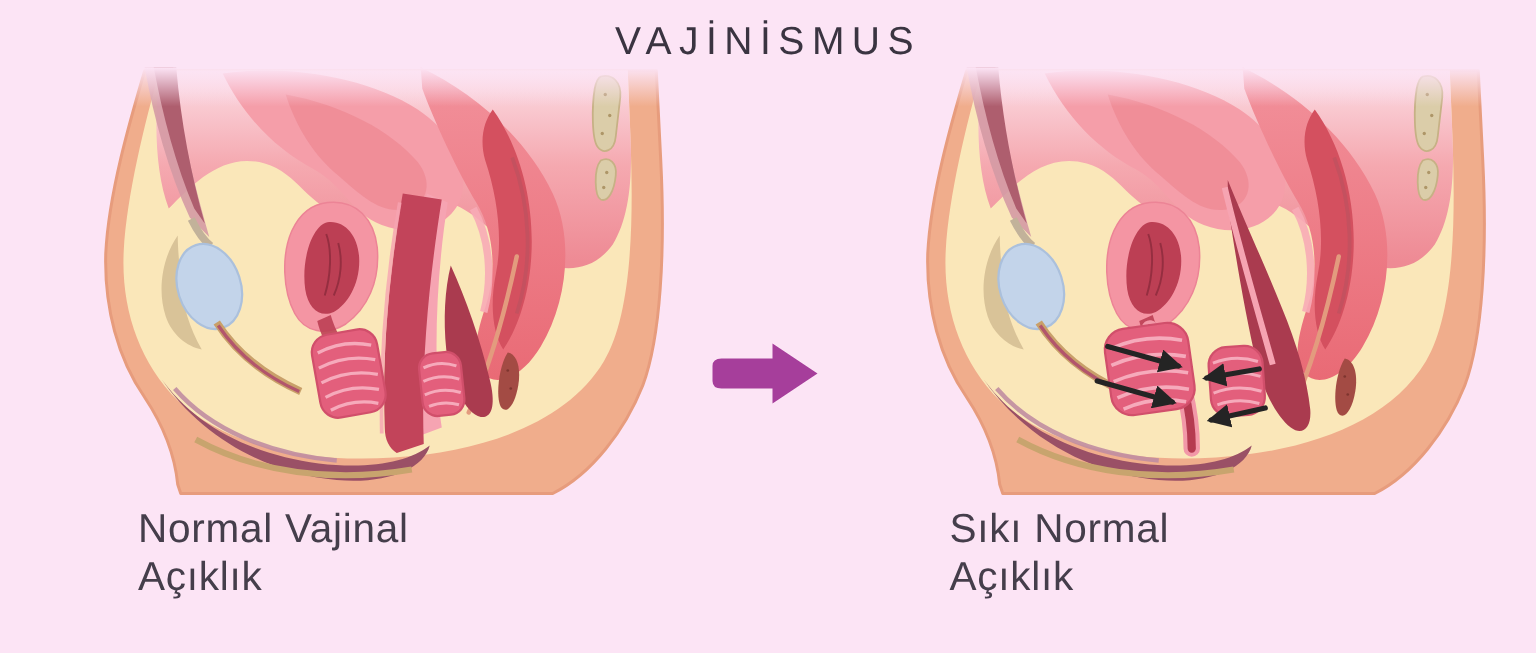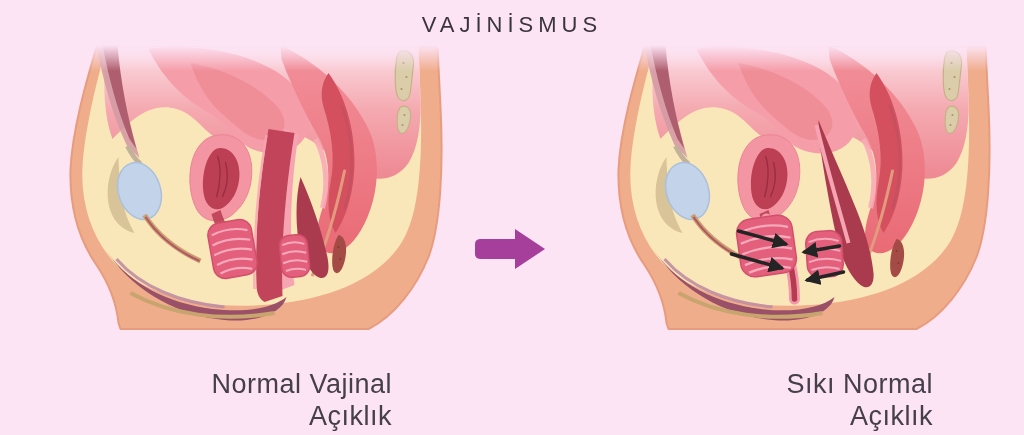--- a/index.html
+++ b/index.html
@@ -1,24 +1,24 @@
 <!DOCTYPE html>
 <html><head>
 <meta charset="utf-8">
 <style>
   html,body{margin:0;padding:0;background:#fce4f5;}
   .stage{position:relative;width:1024px;height:435px;background:#fce4f5;overflow:hidden;
          font-family:"Liberation Sans", sans-serif;}
   .title{position:absolute;top:12px;left:0;width:100%;text-align:center;
-         font-size:22px;letter-spacing:5px;color:#3a3441;font-weight:500;}
+         font-size:26px;letter-spacing:5px;color:#3a3441;font-weight:500;}
   .fig{position:absolute;top:45px;}
   .fig.left{left:30px;}
   .fig.right{left:578px;}
-  .caption{position:absolute;top:337px;width:300px;text-align:right;
-           font-size:27px;line-height:1.18;color:#453e4b;letter-spacing:.5px;margin-top:32px;}
+  .caption{position:absolute;top:337px;width:300px;text-align:left;
+           font-size:27px;line-height:1.18;color:#453e4b;letter-spacing:.5px;}
   .caption.left{left:92px;}
   .caption.right{left:633px;}
   .transition{position:absolute;left:471px;top:227px;}
   .defs-holder{position:absolute;width:0;height:0;overflow:hidden;}
 </style>
 </head>
 <body>
 
 <div class="stage">
 

